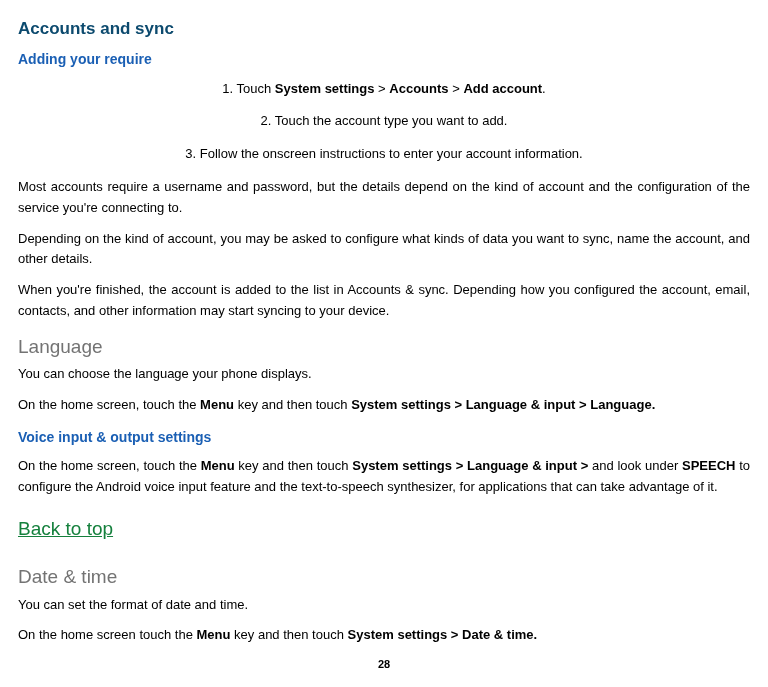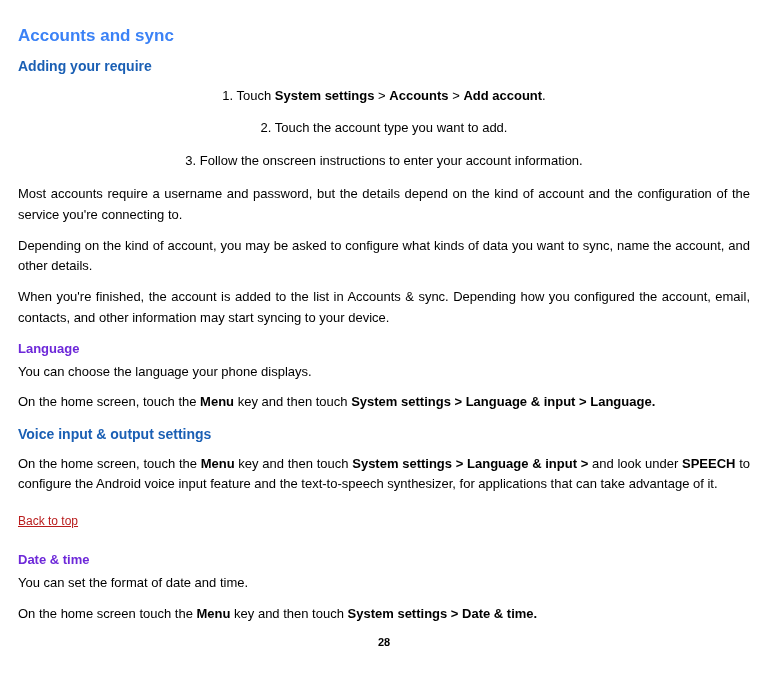--- a/index.html
+++ b/index.html
@@ -6,29 +6,29 @@
       font-family: Arial, Helvetica, sans-serif;
       font-size: 13px;
       line-height: 1.6;
       margin: 0;
       padding: 10px 18px;
       width: 768px;
       box-sizing: border-box;
       color: #000;
     }
     h2.section-heading {
-      color: #3b82f6;
+      color: #0c4a6e;
       font-size: 17px;
       font-weight: bold;
-      margin: 12px 0 6px 0;
+      margin: 5px 0 6px 0;
     }
     h2.section-heading-large {
-      color: #6d28d9;
-      font-size: 13px;
-      font-weight: bold;
+      color: #737373;
+      font-size: 19px;
+      font-weight: normal;
       margin: 8px 0 2px 0;
     }
     .sub-heading {
       color: #1a5fb4;
       font-size: 14px;
       font-weight: bold;
       margin: 4px 0 8px 0;
     }
     p {
       margin: 0 0 10px 0;
@@ -41,23 +41,23 @@
     p.body-justified {
       text-align: justify;
     }
     p.body-left {
       text-align: left;
     }
     .bold {
       font-weight: bold;
     }
     a.back-link {
-      color: #b91c1c;
+      color: #15803d;
       text-decoration: underline;
-      font-size: 12px;
+      font-size: 19px;
     }
     .link-block {
       margin: 16px 0 18px 0;
     }
     .page-number {
       text-align: center;
       font-weight: bold;
       font-size: 11px;
       margin-top: 4px;
     }

